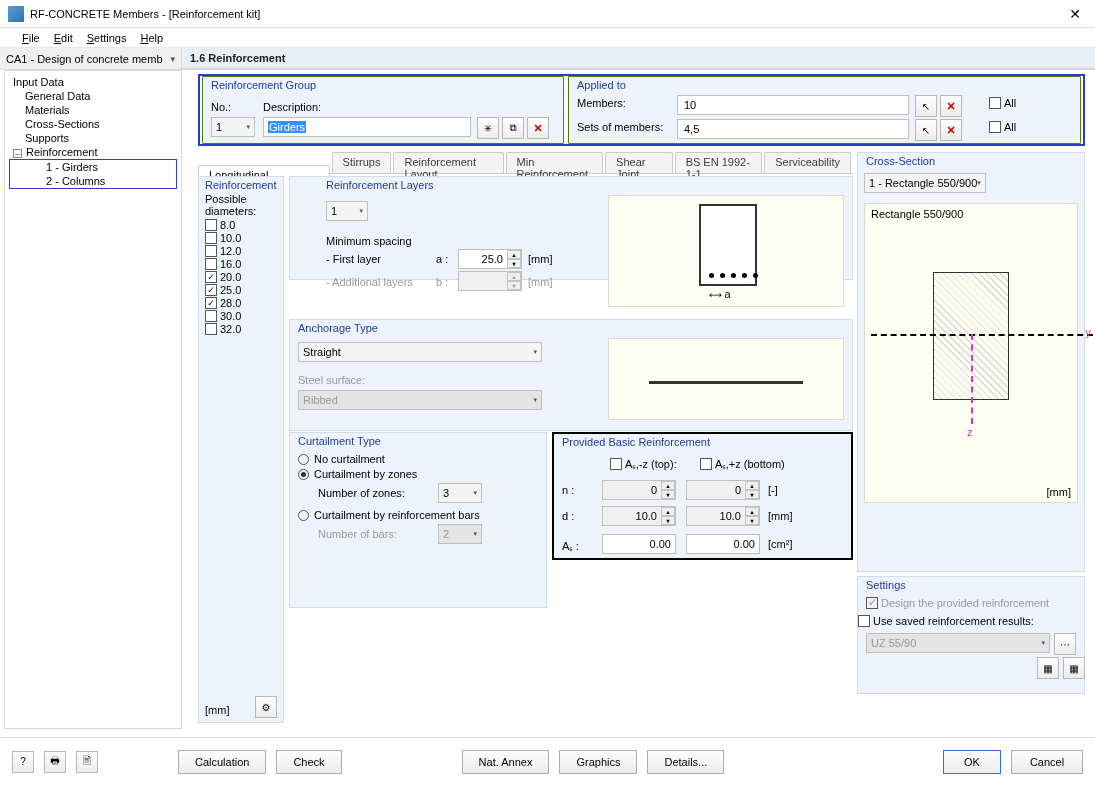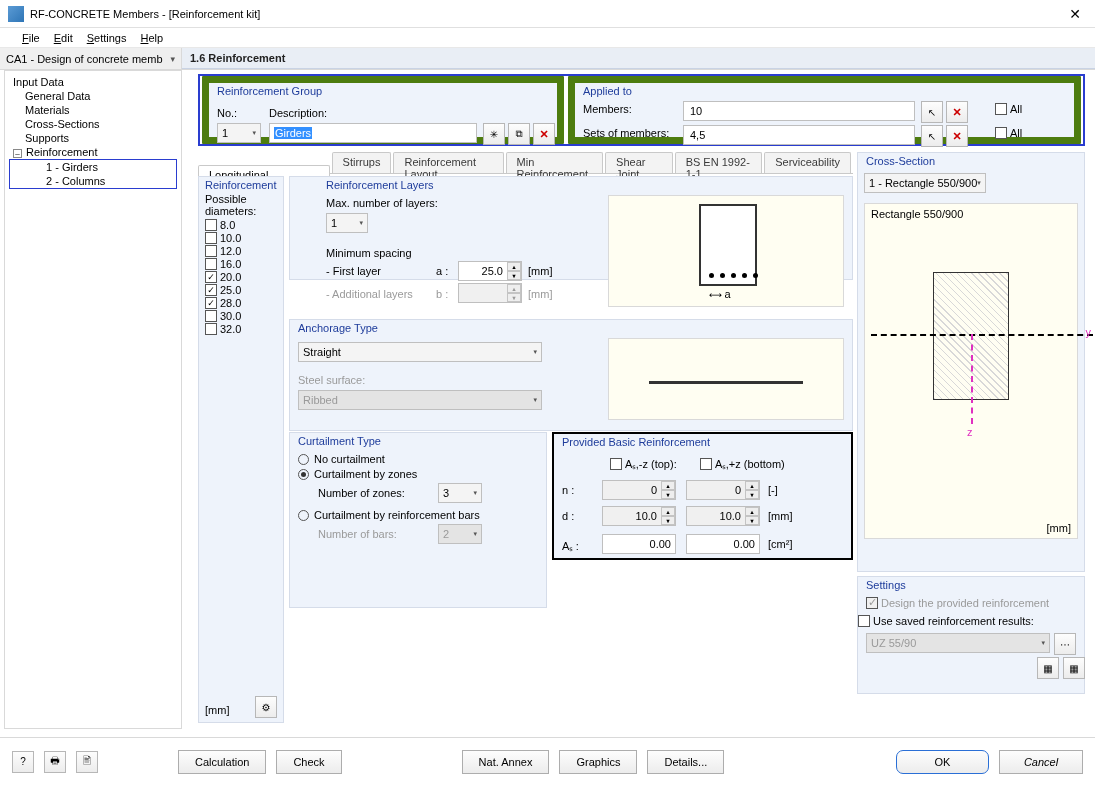--- a/index.html
+++ b/index.html
@@ -28,21 +28,21 @@
 .leftcol .item { padding:1px 8px 1px 20px; color:#000; }
 .leftcol .sub { padding:1px 8px 1px 40px; }
 .leftcol .selbox { border:1px solid #2a3dcf; margin:0 4px; }
 .leftcol .selbox .sub { padding-left:36px; }
 .tree-exp { display:inline-block; width:9px; height:9px; border:1px solid #888; font-size:8px; line-height:7px; text-align:center; margin-right:4px; vertical-align:0; }
 
 
 .main { position:absolute; top:70px; left:186px; right:8px; bottom:56px; }
 
 
-.gbox { position:absolute; background:#eef3fb; border:7px solid #4d7c0f; border-radius:1px; }
+.gbox { position:absolute; background:#eef3fb; border:1px solid #4d7c0f; border-radius:1px; }
 .gbox .gtitle { position:absolute; top:2px; left:8px; color:#1e3c9b; font-size:11px; }
 
 
 .topgroups { position:absolute; top:4px; left:12px; right:2px; height:72px; border:2px solid #2a3dcf; background:transparent; }
 .rg-left { left:2px; top:0; width:362px; height:68px; }
 .rg-right { left:368px; top:0; right:2px; height:68px; }
 
 .lbl { color:#000; }
 .inp { height:20px; border:1px solid #bfbfbf; background:#fff; padding:0 4px; display:inline-flex; align-items:center; }
 .sel { height:20px; border:1px solid #bfbfbf; background:#f4f4f4; padding:0 4px; display:inline-flex; align-items:center; justify-content:space-between; }
@@ -76,21 +76,21 @@
 .ghead { color:#1e3c9b; margin:2px 8px 6px; }
 
 
 .prev { position:absolute; background:#fffef2; border:1px solid #d9d9d9; }
 .rectshape { position:absolute; border:2px solid #333; background:#fff; }
 .dots { position:absolute; display:flex; gap:6px; }
 .dots b { width:5px; height:5px; background:#000; border-radius:50%; display:block; }
 
 
 .csbox { position:absolute; top:82px; right:2px; width:228px; height:420px; background:#eef3fb; border:1px solid #d5dce9; }
-.csprev { position:absolute; top:50px; left:6px; right:6px; height:336px; background:#fffef2; border:1px solid #d9d9d9; }
+.csprev { position:absolute; top:50px; left:6px; right:6px; height:300px; background:#fffef2; border:1px solid #d9d9d9; }
 .hatch { background:repeating-linear-gradient(45deg,#d8d8d8 0,#d8d8d8 1px,transparent 1px,transparent 5px); border:1px solid #333; }
 .magenta { color:#e030c0; }
 
 .setbox { position:absolute; top:506px; right:2px; width:228px; height:118px; background:#eef3fb; border:1px solid #d5dce9; }
 
 .btnrow { position:absolute; bottom:46px; right:2px; width:228px; height:30px; display:flex; justify-content:flex-end; gap:4px; align-items:center; }
 
 
 .bottombar { position:absolute; left:0; right:0; bottom:0; height:48px; border-top:1px solid #d9d9d9; display:flex; align-items:center; padding:0 12px; gap:10px; }
 .btn { height:24px; padding:0 16px; border:1px solid #adadad; background:linear-gradient(#fdfdfd,#ececec); display:inline-flex; align-items:center; cursor:pointer; }
@@ -256,21 +256,20 @@
           <span class="cb"></span>
           <span>32.0</span>
         </div>
       </div>
     <div class="unit">[mm]</div>
     <div class="iconbtn btmico">⚙</div>
   </div>
 
   <div class="panelA">
     <div class="ghead">Reinforcement Layers</div>
-    <div style="margin:0 8px;" class="lbl">Max. number of layers:</div>
     <div class="sel" style="margin:4px 8px; width:42px;">
         <span>1</span>
         <span class="chev">▾</span>
       </div>
     <div style="margin:10px 8px 2px;" class="lbl">Minimum spacing</div>
     <div style="margin:2px 8px; display:flex; align-items:center; gap:0;">
       <span style="width:110px;">- First layer</span>
       <span style="width:22px;">a :</span>
       <div class="spin"><div class="inp" style="width:64px; justify-content:flex-end; padding-right:18px;">
             <span>25.0</span>
@@ -450,15 +449,15 @@
   <div class="iconbtn">🖶</div>
   <div class="iconbtn">🖹</div>
   <div style="width:60px;"></div>
   <div class="btn">Calculation</div>
   <div class="btn">Check</div>
   <div style="width:100px;"></div>
   <div class="btn">Nat. Annex</div>
   <div class="btn">Graphics</div>
   <div class="btn">Details...</div>
   <div class="spacer"></div>
-  <div class="btn primary" style="width:93px; justify-content:center;border-radius:7px;">OK</div>
-  <div class="btn" style="width:84px; justify-content:center;font-style:italic;">Cancel</div>
+  <div class="btn primary" style="width:58px; justify-content:center;">OK</div>
+  <div class="btn" style="width:72px; justify-content:center;">Cancel</div>
 </div>
 
 </body></html>

